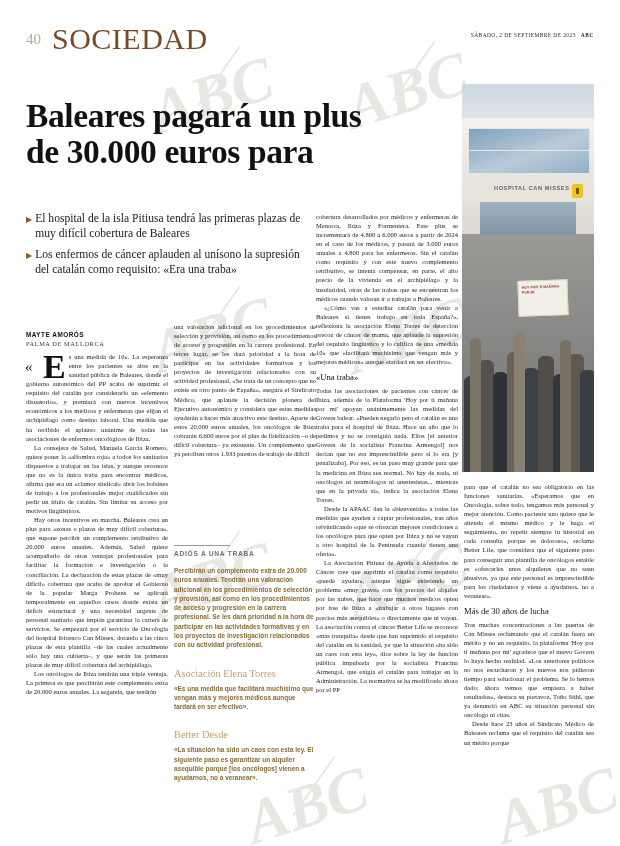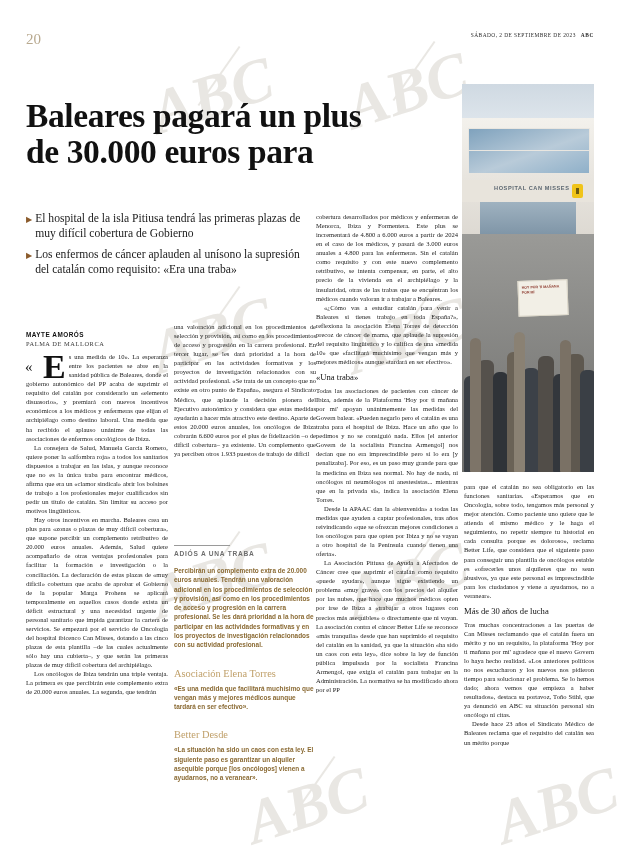--- a/index.html
+++ b/index.html
@@ -137,35 +137,36 @@
 
   <div class="wm" style="left:345px;top:545px;font-size:62px;transform:rotate(-18deg);" data-bind="watermark.text">ABC</div>
   <div class="wm-slash" style="left:413px;top:525px;width:2px;height:72px;transform:rotate(35deg);"></div>
 
   <div class="wm" style="left:245px;top:770px;font-size:62px;transform:rotate(-18deg);" data-bind="watermark.text">ABC</div>
   <div class="wm-slash" style="left:313px;top:750px;width:2px;height:72px;transform:rotate(35deg);"></div>
 
   <div class="wm" style="left:495px;top:770px;font-size:62px;transform:rotate(-18deg);" data-bind="watermark.text">ABC</div>
 
   <div class="masthead">
-    <div class="folio" data-bind="masthead.folio">20</div>
+    <div class="folio" data-bind="masthead.folio">40</div>
+    <div class="section-name" data-bind="masthead.section">SOCIEDAD</div>
     <div class="dateline">
       <span data-bind="masthead.date">SÁBADO, 2 DE SEPTIEMBRE DE 2023</span><span class="abc" data-bind="masthead.publication">ABC</span>
     </div>
   </div>
 
   <h1 class="headline">
     <span class="hl" data-bind="headline.line1">Baleares pagará un plus</span>
     <span class="hl" data-bind="headline.line2">de 30.000 euros para</span>
   </h1>
 
   <div class="bullets">
     <div class="bullet">
       <span class="tri">▶</span>
-      <span class="btxt" data-bind="bullets.0">El hospital de la isla Pitiusa tendrá las primeras plazas de muy difícil cobertura de Gobierno</span>
+      <span class="btxt" data-bind="bullets.0">El hospital de la isla Pitiusa tendrá las primeras plazas de muy difícil cobertura de Baleares</span>
     </div>
     <div class="bullet">
       <span class="tri">▶</span>
       <span class="btxt" data-bind="bullets.1">Los enfermos de cáncer aplauden al unísono la supresión del catalán como requisito: «Era una traba»</span>
     </div>
   </div>
 
   <div class="byline">
     <div class="author" data-bind="byline.author">MAYTE AMORÓS</div>
     <div class="place" data-bind="byline.place">PALMA DE MALLORCA</div>

